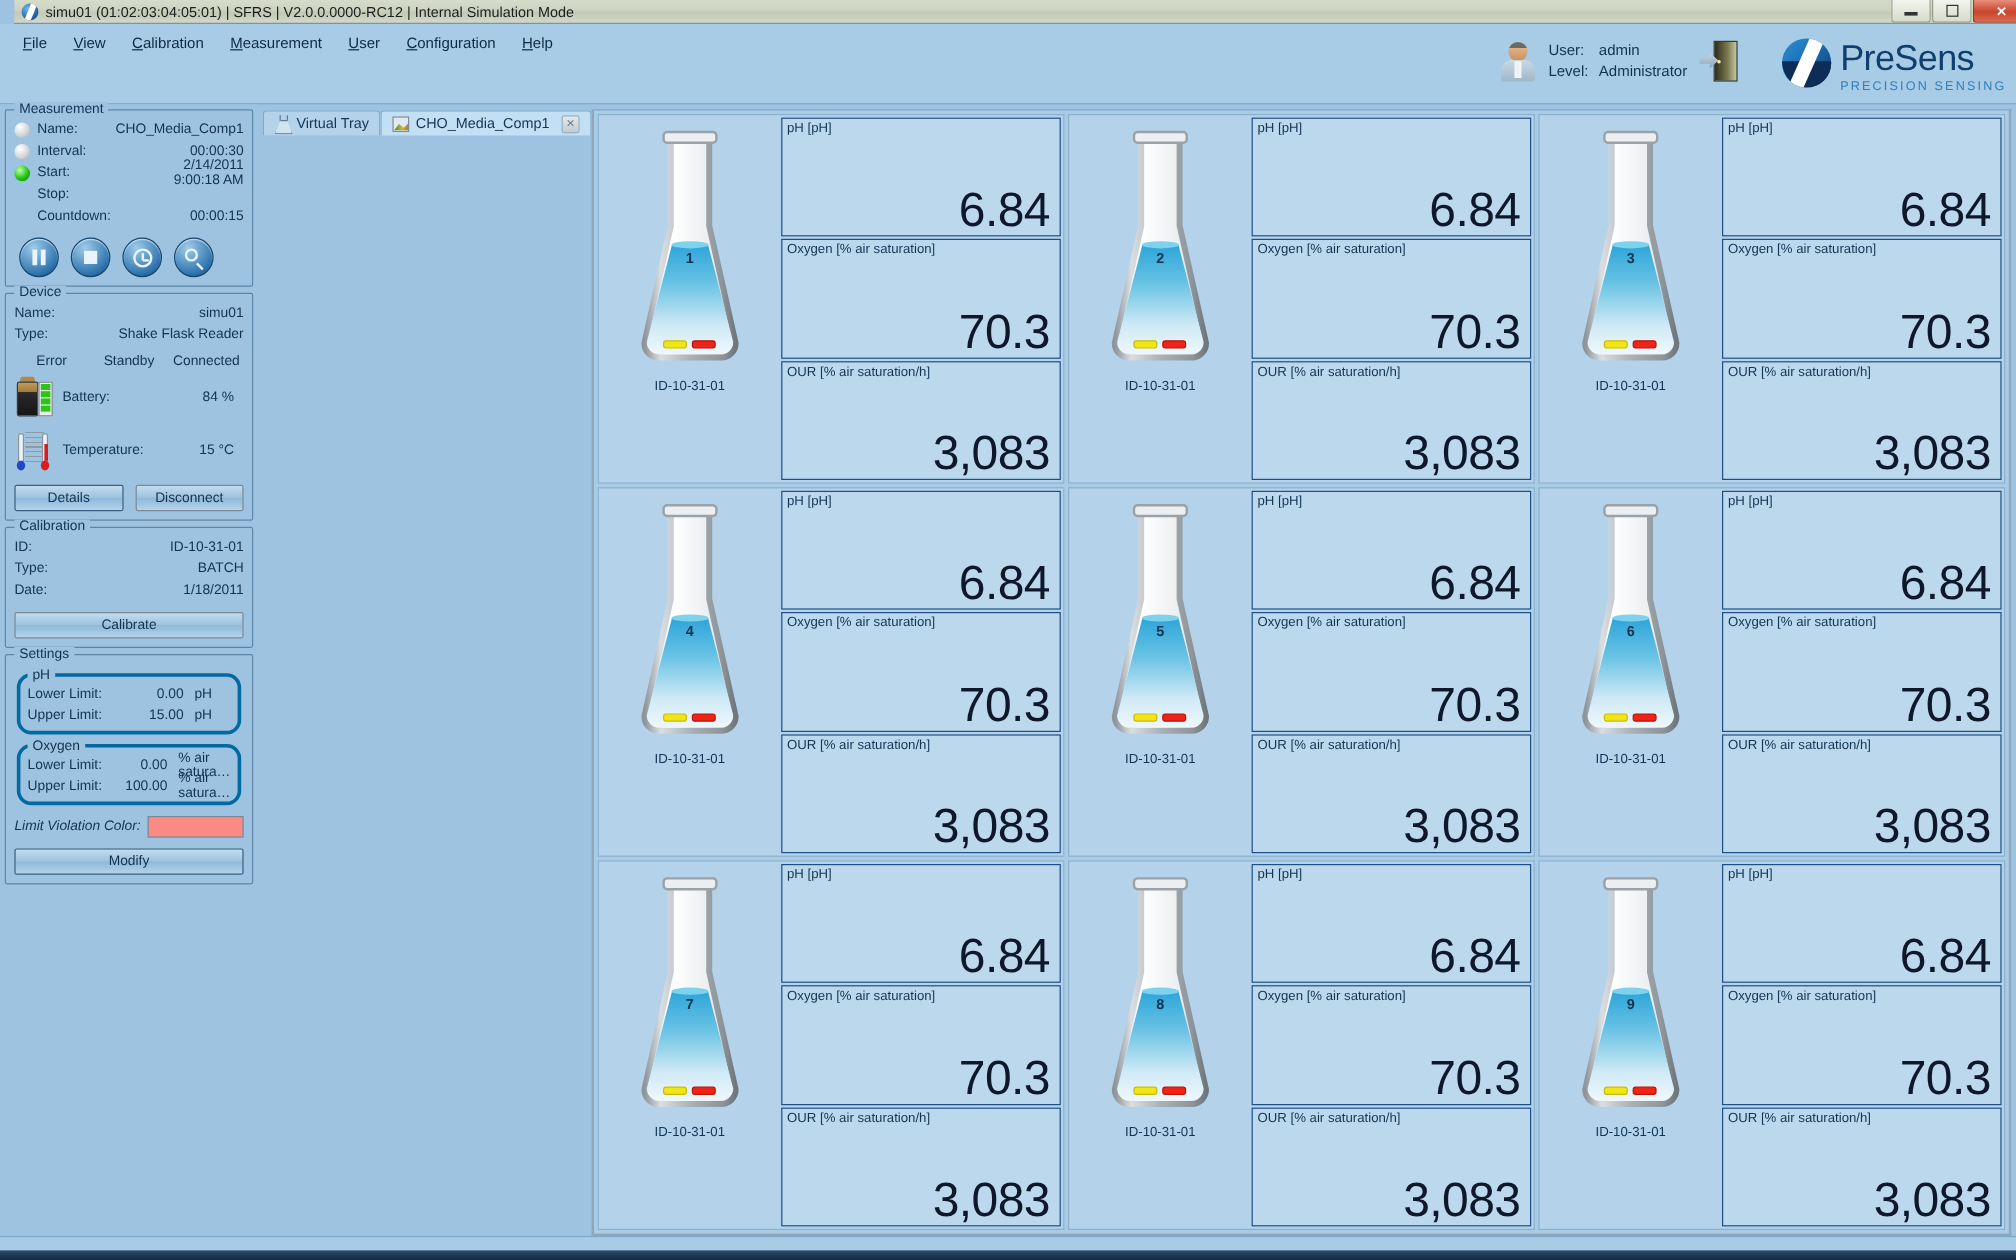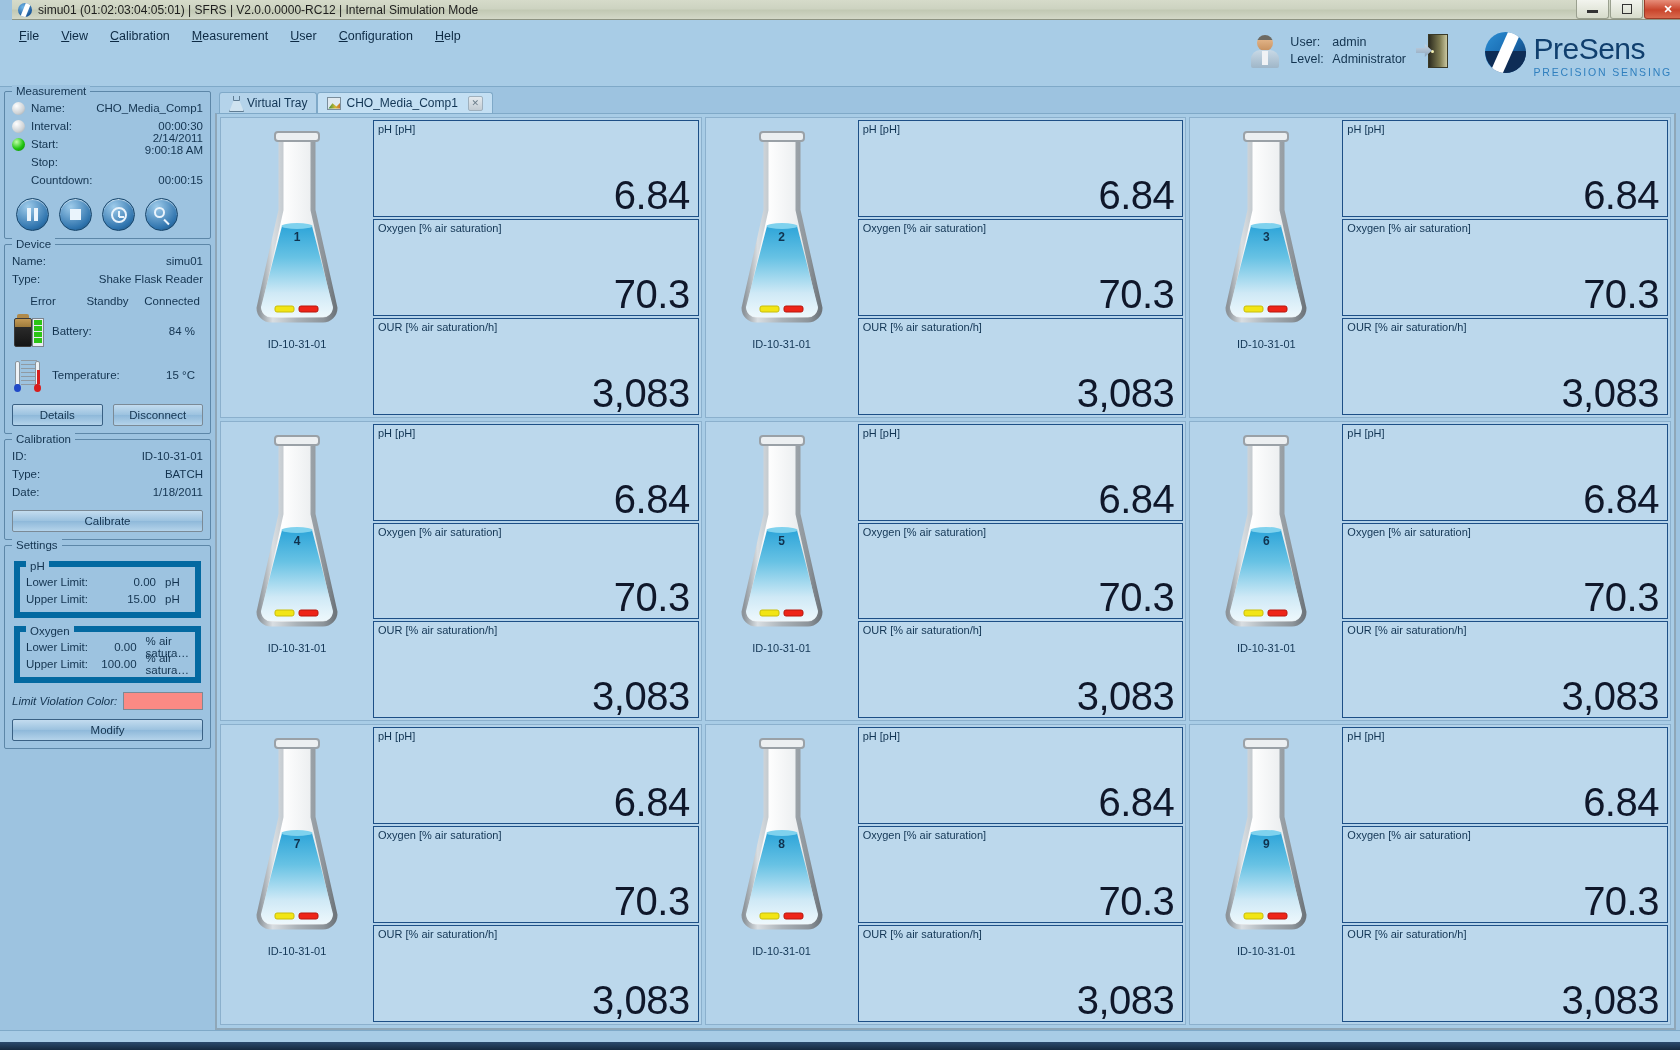--- a/index.html
+++ b/index.html
@@ -176,31 +176,31 @@
   .btnrow{ display:flex; gap:10px; margin-top:9px;}
   .fbtn{
     flex:1; height:22px; font-size:11.5px; color:#13334f;
     border:1px solid #3a6184; border-radius:2px;
     background:linear-gradient(to bottom,#c3dcef,#9dc3e0 48%,#8fb9da 52%,#b4d3ea);
     display:flex;align-items:center;justify-content:center;
   }
   .fbtn.grey{ border-color:#7b8a96; }
   .fbtn.narrow{ flex:0 0 92px; margin:9px auto 0 auto;}
 
-  .subgrp{ border:6px solid #0369a1; border-radius:0; padding:6px 6px 5px 6px; margin:8px 2px 0 2px; position:relative;}
+  .subgrp{ border:3px solid #0369a1; border-radius:12px; padding:6px 6px 5px 6px; margin:8px 2px 0 2px; position:relative;}
   .subgrp > .cap{ position:absolute;top:-7px;left:6px;background:#9dc3e0;padding:0 4px;font-size:11.5px;color:#13334f;}
   .lrow{ display:flex; font-size:11.5px;color:#13334f;height:17px;align-items:center;}
   .lrow .k{ width:74px; }
   .lrow .n{ width:56px; text-align:right; }
   .lrow .u{ padding-left:9px; flex:1; }
   #lvcolor{ display:flex;align-items:center;font-size:11.5px;color:#13334f;margin-top:9px;font-style:italic;}
   #lvswatch{ flex:1; height:18px; margin-left:6px; border:1px solid #7b8a96; }
 
   
-  #right{ flex:1; padding:4px 4px 0 0; display:flex; flex-direction:column; min-width:0;}
+  #right{ flex:1; padding:4px 4px 0 0; display:flex; flex-direction:row; min-width:0;}
   #tabstrip{ height:22px; display:flex; align-items:flex-end; gap:0; padding-left:4px;}
   .tab{
     height:21px; display:flex; align-items:center; gap:5px; padding:0 9px;
     font-size:12px; color:#123554; border:1px solid #7fa9c8; border-bottom:none;
     border-radius:3px 3px 0 0; background:#b4d3ea;
   }
   .tab.active{ background:#c3dff3; }
   .tabclose{
     width:15px;height:15px;margin-left:5px;border:1px solid #9fb0bd;border-radius:2px;
     background:linear-gradient(to bottom,#e4eaee,#c3ccd3);

